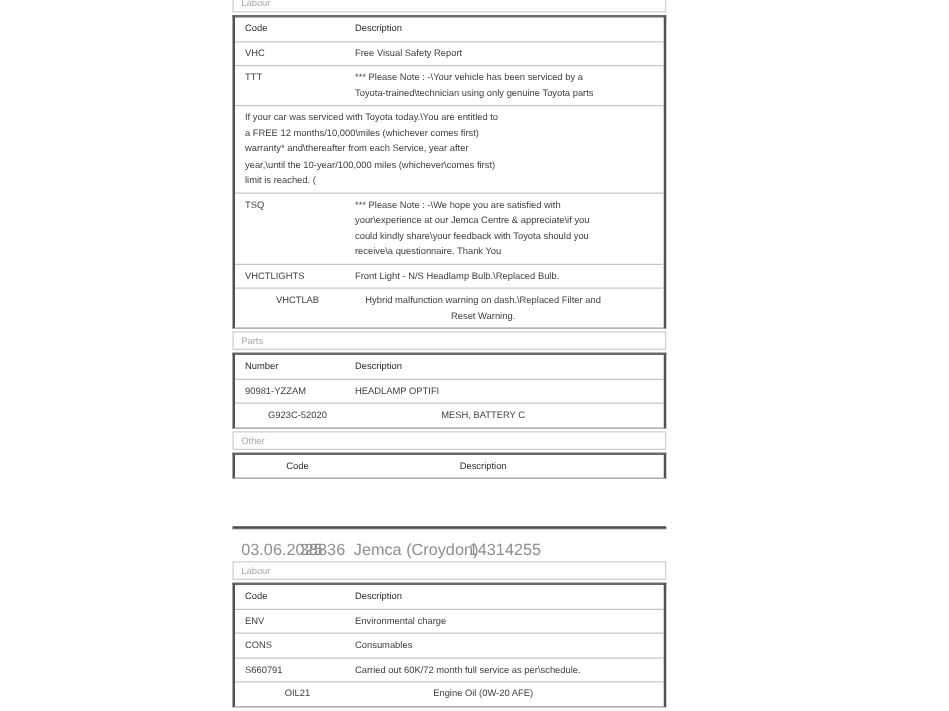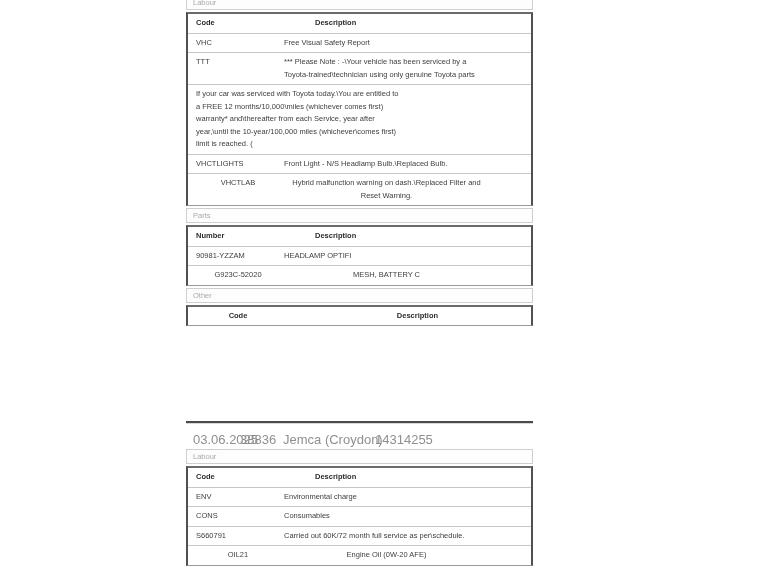--- a/index.html
+++ b/index.html
@@ -47,23 +47,22 @@
   .row {
     display: flex;
     border-bottom: 1px solid #c6c6c6;
     padding: 3px 6px 3px 8px;
     font-size: 7.5px;
     line-height: 12.5px;
     color: #3e3e3e;
   }
   .tbl .row:last-child { border-bottom: none; text-align: center; }
   .row.head {
-    font-weight: bold;
+    font-weight: normal;
     color: #2b2b2b;
-    gap: 31px;
   }
   .cell1 { flex: 0 0 84px; padding-right: 4px; }
   .cell2 { flex: 0 0 205px; }
 
   .meta-row {
     position: relative;
     height: 16px;
     font-size: 13px;
     color: #8f8f8f;
     margin-bottom: 4px;
@@ -96,20 +95,24 @@
         <div class="row">
           <span class="cell1">VHC</span>
           <span class="cell2">Free Visual Safety Report</span>
         </div>
         <div class="row">
           <span class="cell1">TTT</span>
           <span class="cell2">*** Please Note : -\Your vehicle has been serviced by a Toyota-trained\technician using only genuine Toyota parts</span>
         </div>
         <div class="row">
           <span class="cell2">If your car was serviced with Toyota today.\You are entitled to a FREE 12 months/10,000\miles (whichever comes first) warranty* and\thereafter from each Service, year after year,\until the 10-year/100,000 miles (whichever\comes first) limit is reached. (</span>
+        </div>
+        <div class="row">
+          <span class="cell1">TSQ</span>
+          <span class="cell2">*** Please Note : -\We hope you are satisfied with your\experience at our Jemca Centre &amp; appreciate\if you could kindly share\your feedback with Toyota should you receive\a questionnaire. Thank You</span>
         </div>
         <div class="row">
           <span class="cell1">VHCTLIGHTS</span>
           <span class="cell2">Front Light - N/S Headlamp Bulb.\Replaced Bulb.</span>
         </div>
         <div class="row">
           <span class="cell1">VHCTLAB</span>
           <span class="cell2">Hybrid malfunction warning on dash.\Replaced Filter and Reset Warning.</span>
         </div>
       </div>

